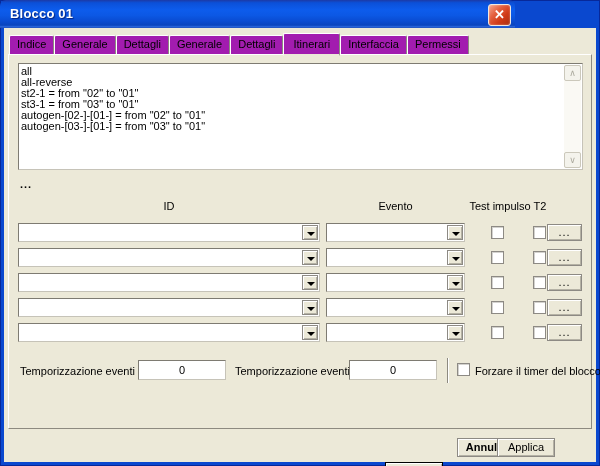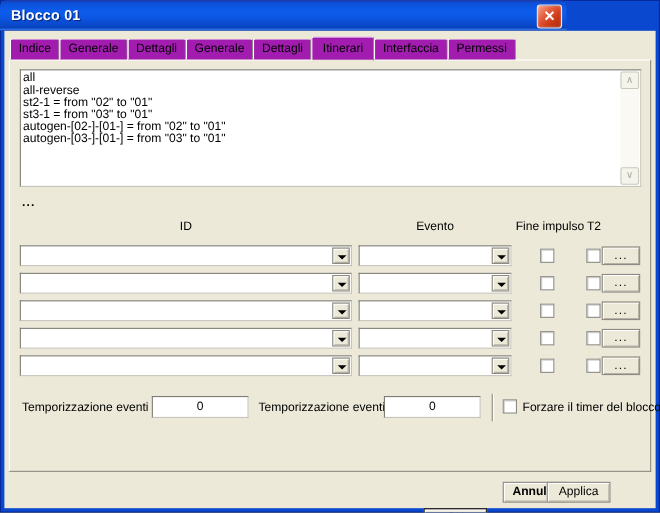--- a/index.html
+++ b/index.html
@@ -166,21 +166,21 @@
     <div class="vscroll">
       <div class="scroll-btn up"><span>∧</span></div>
       <div class="scroll-btn down"><span>∨</span></div>
     </div>
   </div>
 
   <div class="more-hint">...</div>
 
   <div class="hdr hdr-id">ID</div>
   <div class="hdr hdr-evento">Evento</div>
-  <div class="hdr hdr-fine">Fine impulso</div>
+  <div class="hdr hdr-fine">Test impulso</div>
   <div class="hdr hdr-t2">T2</div>
 
   <div class="combo" style="left:18px; top:223px; width:302px;">
     <div class="combo-btn">
         <span class="arrow-down"></span>
       </div>
   </div>
   <div class="combo" style="left:326px; top:223px; width:139px;">
     <div class="combo-btn">
         <span class="arrow-down"></span>

